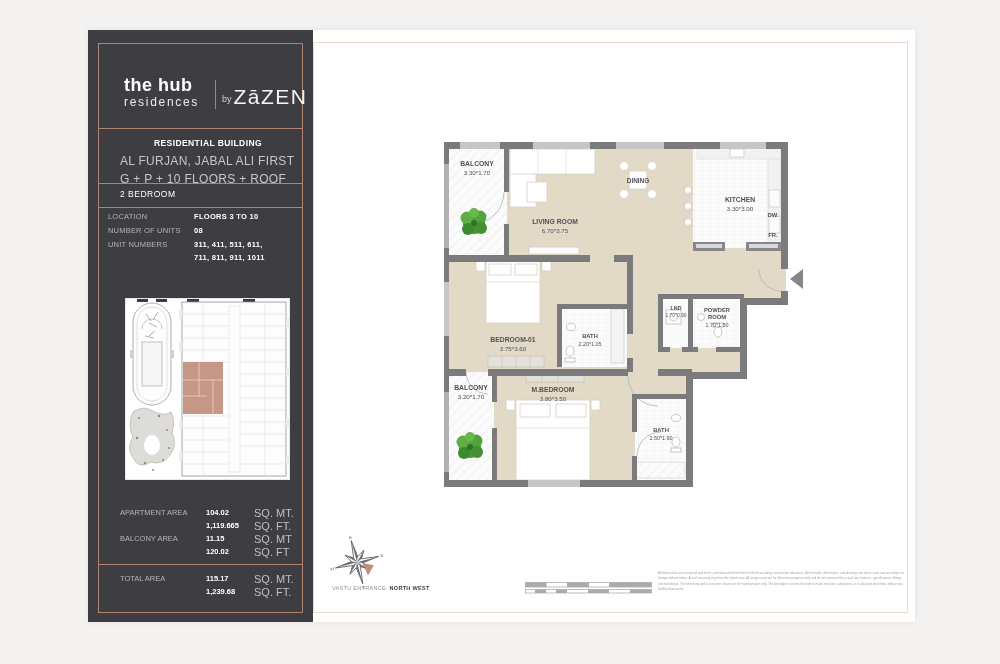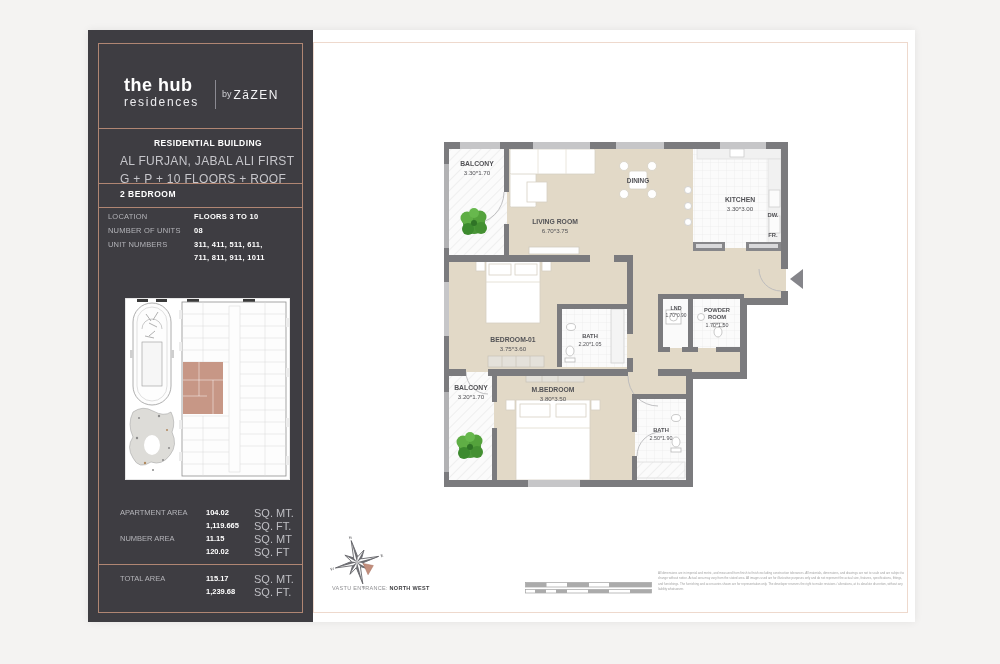--- a/index.html
+++ b/index.html
@@ -13,25 +13,25 @@
   
   .sidebar{position:absolute;left:0;top:0;width:225px;height:592px;background:#3e3d42;}
   .sb-frame{position:absolute;left:10px;right:10px;top:13px;bottom:9px;border:1px solid #b08673;pointer-events:none;}
   .sb-div{position:absolute;left:10px;right:10px;height:1px;background:#b08673;}
   .logo{position:absolute;left:36px;top:46px;line-height:1;}
   .brand-top{font-size:18px;font-weight:bold;color:#ffffff;letter-spacing:0.5px;}
   .brand-bottom{font-size:12px;color:#ececef;letter-spacing:1.7px;margin-top:2px;}
   .logo-sep{position:absolute;left:127px;top:50px;width:1px;height:29px;background:#8b8a92;}
   .logo-by{position:absolute;left:134px;top:55px;white-space:nowrap;}
   .by-word{font-size:9px;color:#cfcfd4;margin-right:2px;vertical-align:2px;}
-  .dev-word{font-size:12px;font-weight:400;color:#f4f4f6;letter-spacing:1.5px;}
+  .dev-word{font-size:21px;font-weight:400;color:#f4f4f6;letter-spacing:1.5px;}
   .b-block{position:absolute;left:32px;top:108px;}
   .b-title{font-size:8.5px;font-weight:bold;color:#ffffff;letter-spacing:0.4px;margin-bottom:6px;padding-left:34px;}
   .b-line{font-size:12px;color:#c6c6cb;letter-spacing:0.3px;margin-bottom:4px;}
-  .unit-heading{position:absolute;left:32px;top:159px;font-size:8.5px;font-weight:bold;color:#ffffff;letter-spacing:0.5px;}
+  .unit-heading{position:absolute;left:32px;top:159px;font-size:8.5px;font-weight:normal;color:#ffffff;letter-spacing:0.5px;}
   .details{position:absolute;left:20px;top:182px;width:175px;}
   .d-row{display:flex;margin-bottom:5px;}
   .d-label{width:86px;font-size:7.5px;color:#b4b4b9;letter-spacing:0.2px;flex-shrink:0;}
   .d-value{font-size:7.5px;font-weight:bold;color:#ffffff;letter-spacing:0.3px;}
   .d-value2{margin-left:86px;font-size:7.5px;font-weight:bold;color:#ffffff;letter-spacing:0.3px;margin-top:-1px;}
   .keyplan{position:absolute;left:37px;top:268px;width:165px;height:182px;background:#ffffff;}
   .areas{position:absolute;left:32px;top:476px;width:178px;}
   .areas2{position:absolute;left:32px;top:542px;width:178px;}
   .a-row{display:flex;height:13px;align-items:center;}
   .a-label{width:86px;font-size:7.5px;color:#b4b4b9;flex-shrink:0;}
@@ -152,21 +152,21 @@
         <div class="a-label">APARTMENT AREA</div>
         <div class="a-value">104.02</div>
         <div class="a-unit">SQ. MT.</div>
       </div>
       <div class="a-row">
         <div class="a-label"></div>
         <div class="a-value">1,119.665</div>
         <div class="a-unit">SQ. FT.</div>
       </div>
       <div class="a-row">
-        <div class="a-label">NUMBER AREA</div>
+        <div class="a-label">BALCONY AREA</div>
         <div class="a-value">11.15</div>
         <div class="a-unit">SQ. MT</div>
       </div>
       <div class="a-row">
         <div class="a-label"></div>
         <div class="a-value">120.02</div>
         <div class="a-unit">SQ. FT</div>
       </div>
     </div>
     <div class="areas2">

